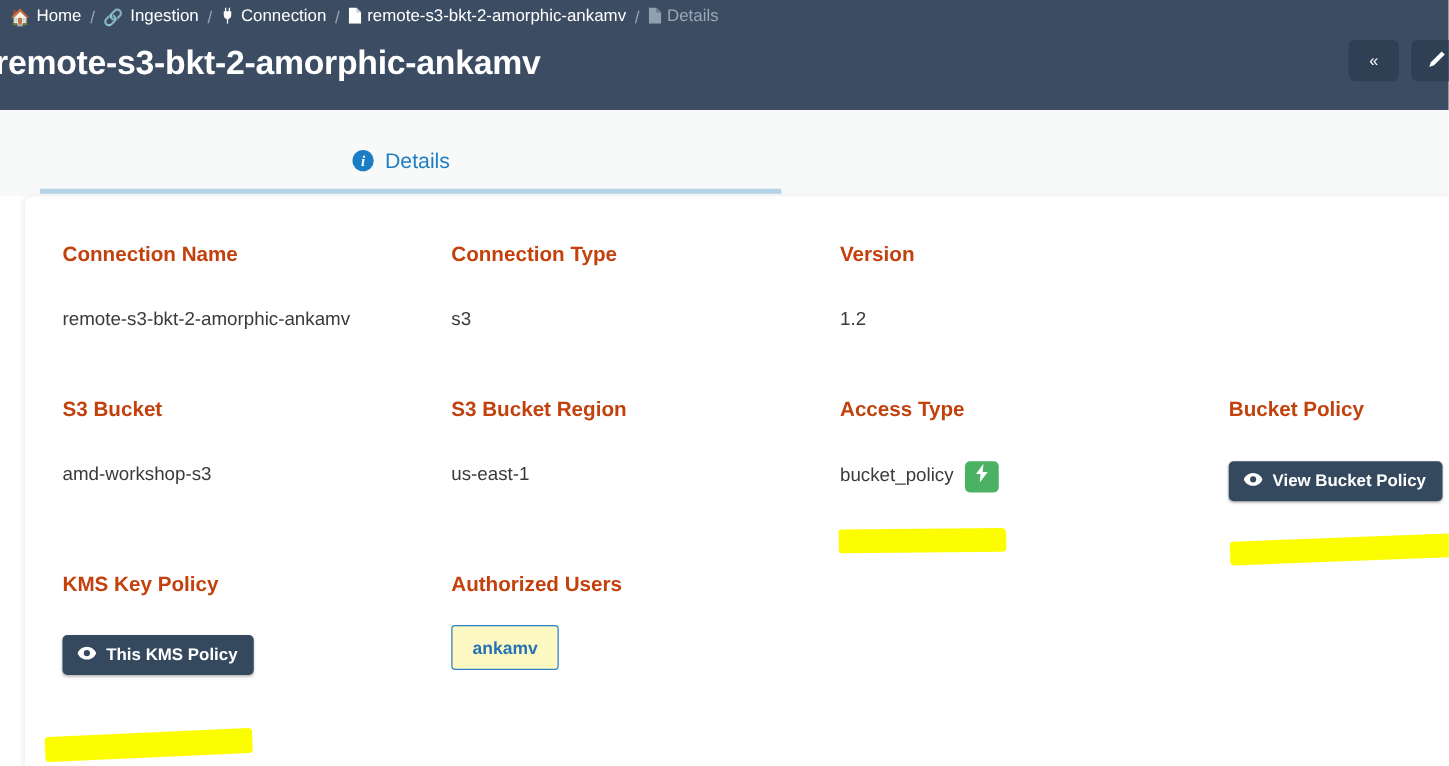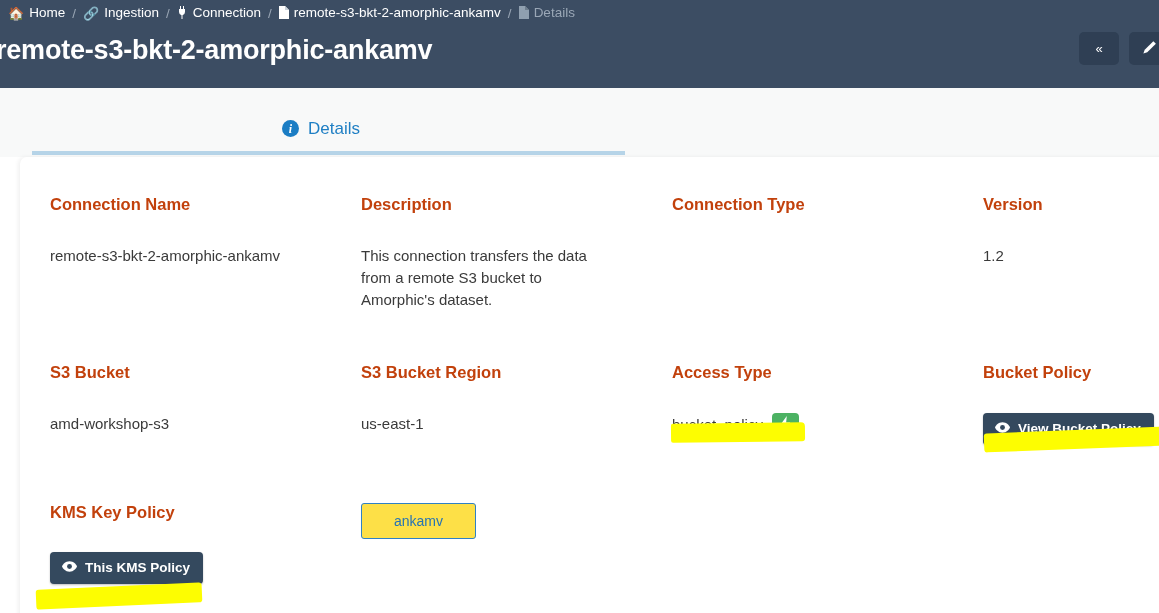--- a/index.html
+++ b/index.html
@@ -125,23 +125,23 @@
     font-weight: bold;
     cursor: pointer;
     box-shadow: 0 1px 2px rgba(0,0,0,0.25);
     white-space: nowrap;
   }
 
   .user-chip {
     display: inline-flex; align-items: center; justify-content: center;
     border: 1px solid #2f80c4;
     border-radius: 3px;
-    padding: 9px 32px;
-    font-size: 14px; font-weight: normal; color: #2673b4;
-    background: #fde047;
+    padding: 9px 16px;
+    font-size: 14px; font-weight: bold; color: #2673b4;
+    background: #fef9c3;
     cursor: pointer;
   }
 
   
   .hl {
     position: absolute;
     background: #fdfd01;
     pointer-events: none;
   }
   #hl-access {
@@ -240,25 +240,22 @@
 
   <div class="card">
     <div class="grid">
 
       <div class="grid-row">
         <div class="cell">
           <div class="field-label">Connection Name</div>
           <div class="field-value">remote-s3-bkt-2-amorphic-ankamv</div>
         </div>
         <div class="cell">
-          <div class="field-label">Description</div>
-          <div class="field-value multiline">This connection transfers the data from a remote S3 bucket to Amorphic's dataset.</div>
-        </div>
-        <div class="cell">
           <div class="field-label">Connection Type</div>
+          <div class="field-value">s3</div>
         </div>
         <div class="cell">
           <div class="field-label">Version</div>
           <div class="field-value">1.2</div>
         </div>
       </div>
 
       <div class="grid-row" style="margin-top:52px;">
         <div class="cell">
           <div class="field-label">S3 Bucket</div>
@@ -302,20 +299,21 @@
             <span>
               <svg width="15" height="11" viewBox="0 0 16 11" aria-hidden="true">
                 <path d="M8 0 C3.6 0 0.9 3.3 0 5.5 0.9 7.7 3.6 11 8 11 s7.1-3.3 8-5.5C15.1 3.3 12.4 0 8 0 Z" fill="#ffffff"></path>
                 <circle cx="8" cy="5.5" r="2.6" fill="#34495e"></circle>
               </svg>
             </span>
             <span>This KMS Policy</span>
           </button>
         </div>
         <div class="cell">
+          <div class="field-label" style="margin-bottom:22px;">Authorized Users</div>
           <span class="user-chip">ankamv</span>
         </div>
       </div>
 
     </div>
   </div>
 
   <div class="hl" id="hl-access"></div>
   <div class="hl" id="hl-bucket"></div>
   <div class="hl" id="hl-kms"></div>

